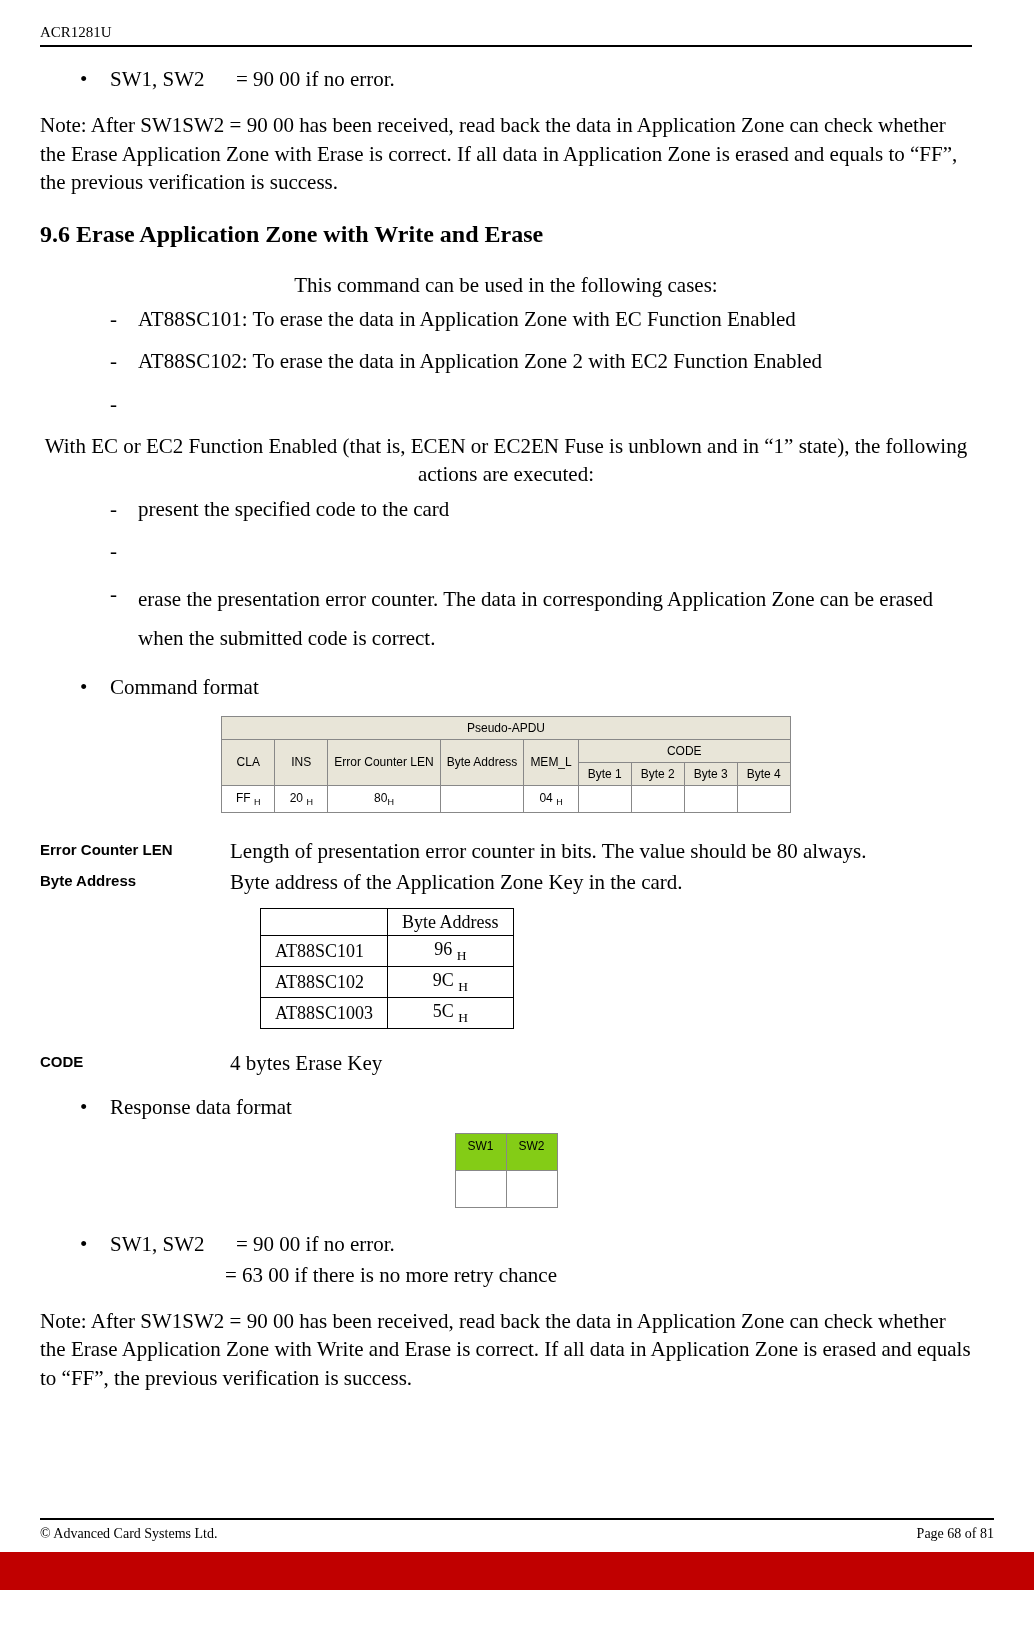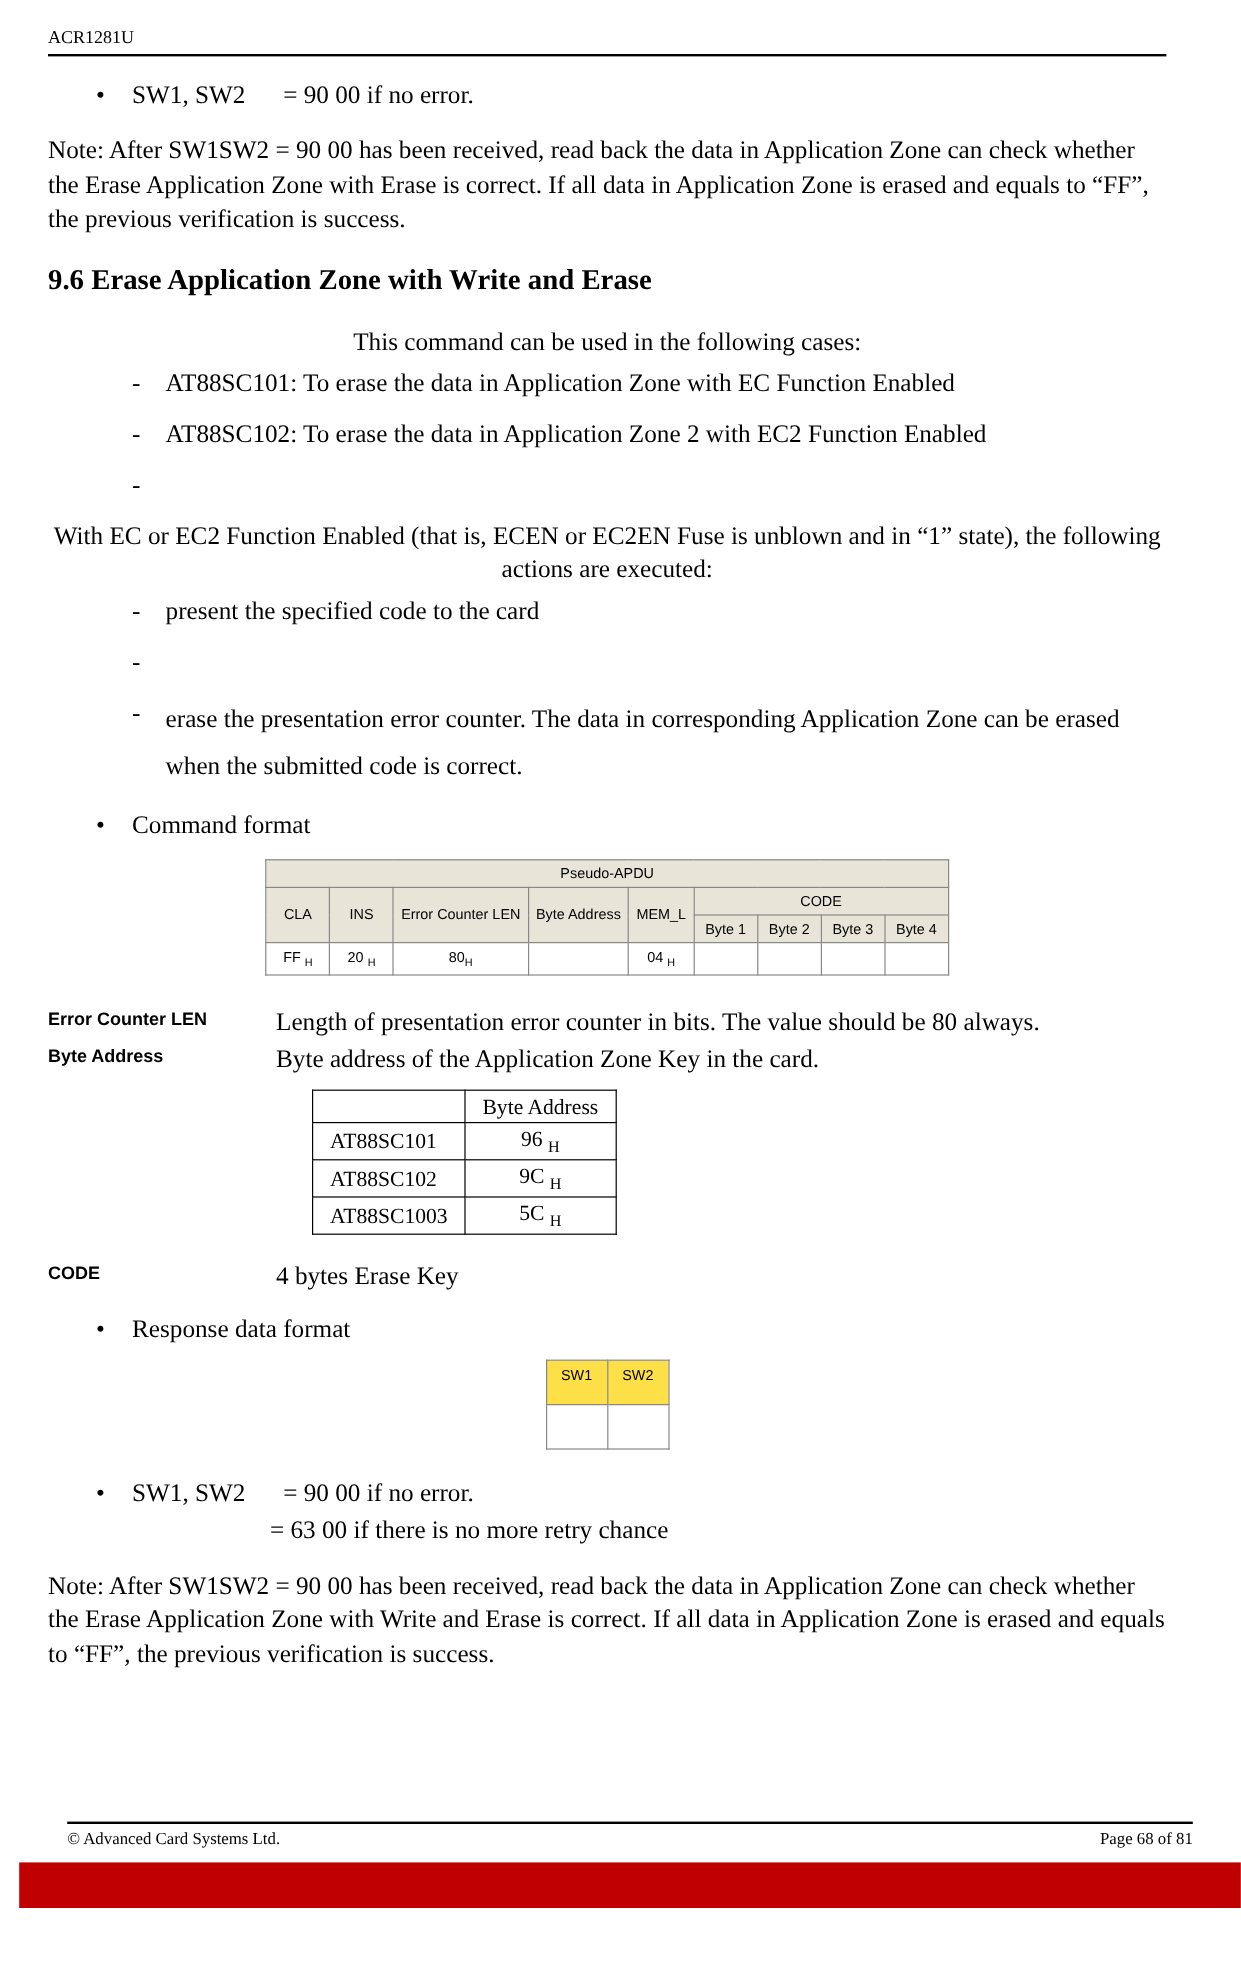--- a/index.html
+++ b/index.html
@@ -112,26 +112,26 @@
     font-size: 12px;
     margin: 12px auto 22px auto;
   }
   .sw-table th, .sw-table td {
     border: 1px solid #888;
     padding: 4px 0;
     width: 50px;
     height: 28px;
     text-align: center;
   }
-  .sw-table th { background:#fde047; font-weight:normal; vertical-align:top;text-align:center;}
+  .sw-table th { background:#84cc16; font-weight:normal; vertical-align:top;text-align:center;}
 
   
   .footer {
     position: absolute;
-    left: 56px;
+    left: 40px;
     right: 40px;
     bottom: 0;
   }
   .footer-hr {
     border: none;
     border-top: 2px solid #000;
     margin: 0 0 6px 0;
   }
   .footer-row {
     display: flex;

